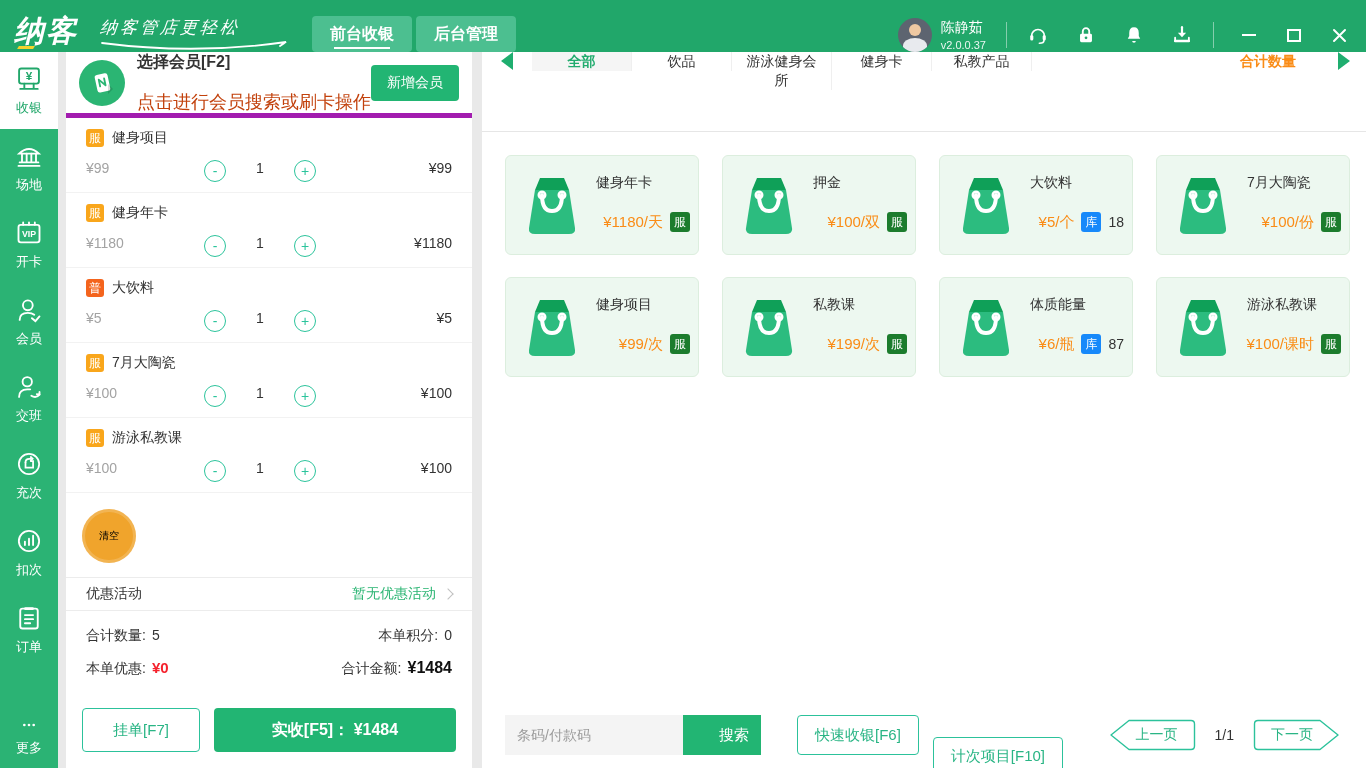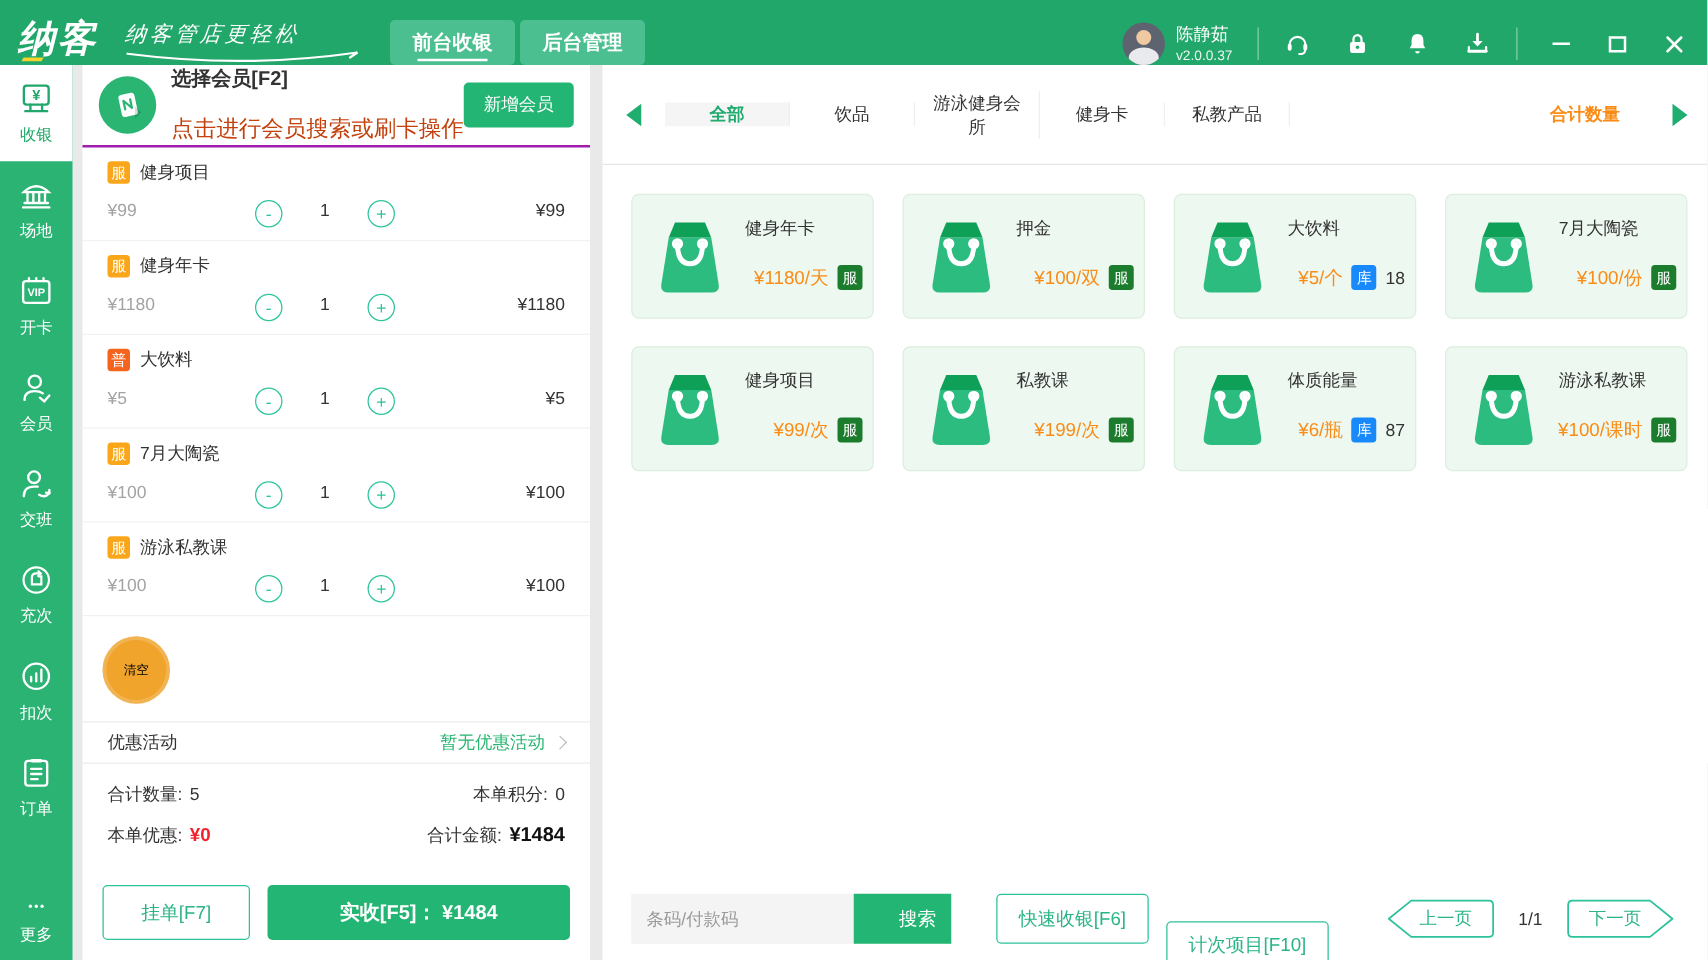--- a/index.html
+++ b/index.html
@@ -34,21 +34,21 @@
 
   
   .sidebar { position:absolute; left:0; top:52px; width:58px; bottom:0; background:#2bb374; display:flex; flex-direction:column; }
   .side-item { height:77px; display:flex; flex-direction:column; align-items:center; justify-content:center; gap:6px; color:#fff; font-size:13px; cursor:pointer; }
   .side-item.active { background:#fff; color:#21a76a; }
   .side-item .sicon { width:28px; height:28px; }
   .side-item.more { margin-top:auto; height:62px; }
 
   
   .main-panel { position:absolute; left:66px; top:52px; width:406px; bottom:0; background:#fff; display:flex; flex-direction:column; }
-  .member-header { height:66px; border-bottom:2px solid #a21caf; display:flex; align-items:center; padding:0 13px; }
+  .member-header { height:66px; border-bottom:5px solid #a21caf; display:flex; align-items:center; padding:0 13px; }
   .member-icon { width:46px; height:46px; border-radius:50%; background:#2bb573; display:flex; align-items:center; justify-content:center; }
   .member-texts { margin-left:12px; }
   .member-title { font-size:16px; font-weight:bold; color:#333; }
   .member-sub { font-size:18px; color:#c2410c; margin-top:17px; }
   .add-member-btn { margin-left:auto; width:88px; height:36px; background:#22b573; color:#fff; font-size:14px; border:none; border-radius:4px; cursor:pointer; }
 
   .cart-list { }
   .cart-item { height:75px; border-bottom:1px solid #f2f2f2; padding-top:11px; }
   .ci-r1 { display:flex; align-items:center; gap:8px; padding:0 20px; }
   .badge { width:18px; height:18px; border-radius:3px; background:#f9a61b; color:#fff; font-size:12px; display:flex; align-items:center; justify-content:center; }
@@ -73,21 +73,21 @@
   .sum-pair { display:flex; align-items:baseline; gap:6px; }
   .red-val { color:#f5222d; font-weight:bold; font-size:15px; }
   .big-val { font-weight:bold; font-size:16px; color:#111; }
 
   .panel-footer { margin-top:auto; padding:10px 16px 16px; display:flex; gap:14px; }
   .hold-btn { width:118px; height:44px; background:#fff; border:1px solid #2cc29b; color:#2ab585; font-size:15px; border-radius:4px; cursor:pointer; }
   .checkout-btn { flex:1; height:44px; background:#22b573; border:none; color:#fff; font-size:16px; font-weight:bold; border-radius:4px; cursor:pointer; }
 
   
   .right-panel { position:absolute; left:482px; top:52px; right:0; bottom:0; background:#fff; display:flex; flex-direction:column; }
-  .cat-tabs { height:80px; border-bottom:1px solid #e6e6e6; display:flex; align-items:center; }
+  .cat-tabs { height:80px; border-bottom:1px solid #e6e6e6; display:flex; align-items:flex-start;font-family:Liberation Serif, serif; }
   .arrow-btn { width:50px; display:flex; align-items:center; justify-content:center; cursor:pointer; }
   .tri-left { width:0; height:0; border-top:9px solid transparent; border-bottom:9px solid transparent; border-right:12px solid #1fae6f; }
   .tri-right { width:0; height:0; border-top:9px solid transparent; border-bottom:9px solid transparent; border-left:12px solid #1fae6f; }
   .cat-tab { width:100px; border-right:1px solid #efefef; display:flex; align-items:center; justify-content:center; text-align:center; font-size:14px; color:#333; line-height:19px; padding:0 8px; cursor:pointer; }
   .cat-tab:first-of-type { border-left:1px solid #efefef; }
   .cat-tab.active { background:#f5f5f5; color:#21ab6e; font-weight:bold; }
   .cat-spacer { flex:1; }
   .cat-tab.promo-cat { width:auto; padding:0 26px; border:none; color:#fa8c16; font-weight:bold; }
   .arrow-btn.right { width:44px; }
 

